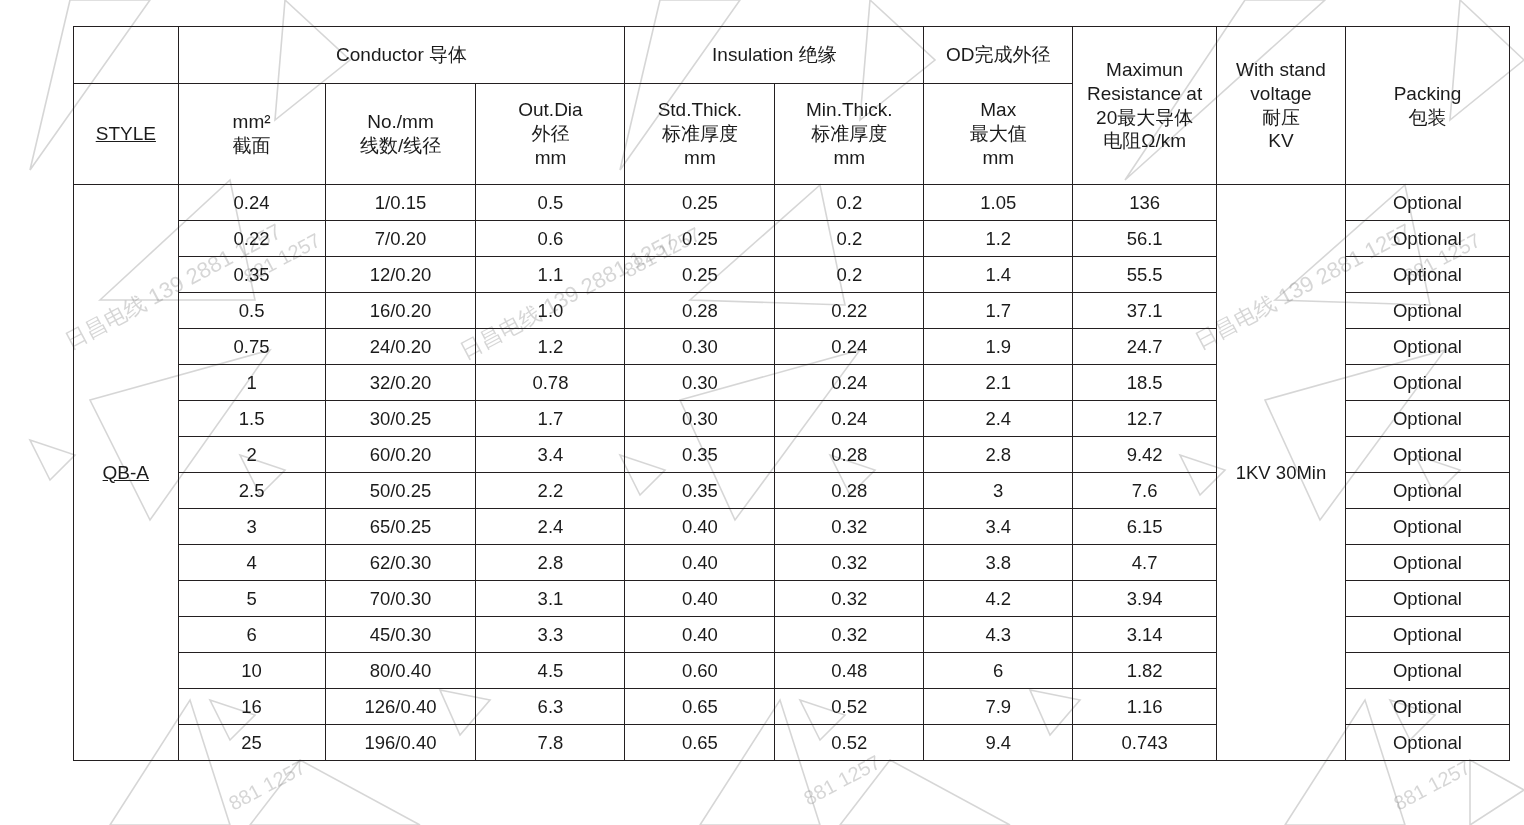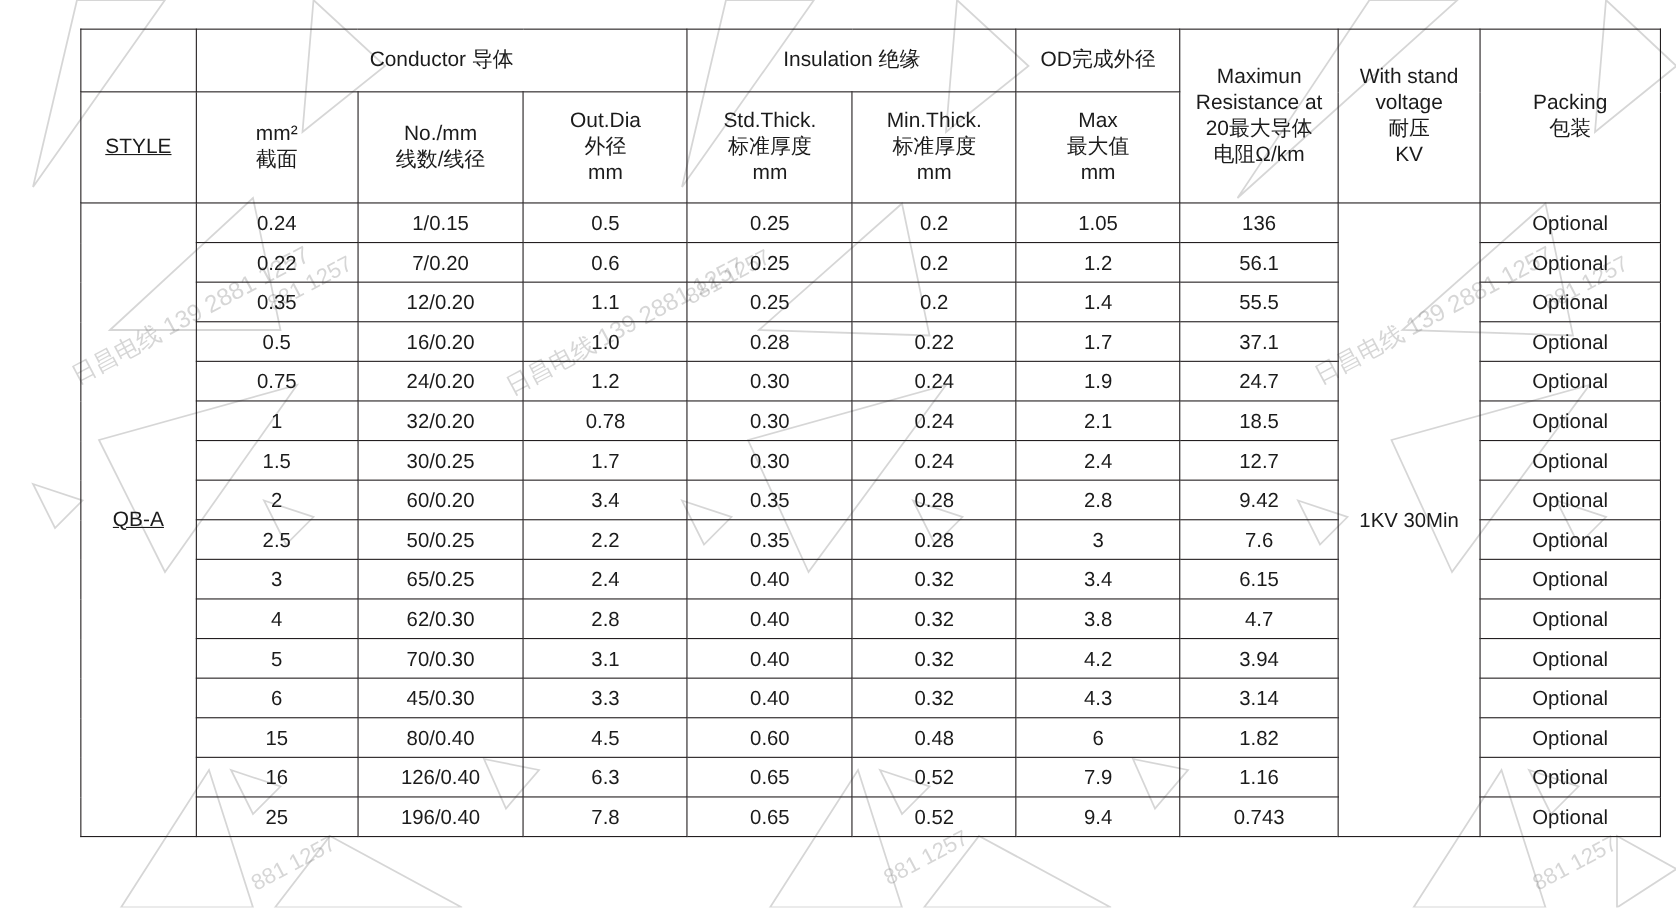--- a/index.html
+++ b/index.html
@@ -330,21 +330,21 @@
           <td>6</td>
           <td>45/0.30</td>
           <td>3.3</td>
           <td>0.40</td>
           <td>0.32</td>
           <td>4.3</td>
           <td>3.14</td>
           <td>Optional</td>
         </tr>
         <tr>
-          <td>15</td>
+          <td>10</td>
           <td>80/0.40</td>
           <td>4.5</td>
           <td>0.60</td>
           <td>0.48</td>
           <td>6</td>
           <td>1.82</td>
           <td>Optional</td>
         </tr>
         <tr>
           <td>16</td>

